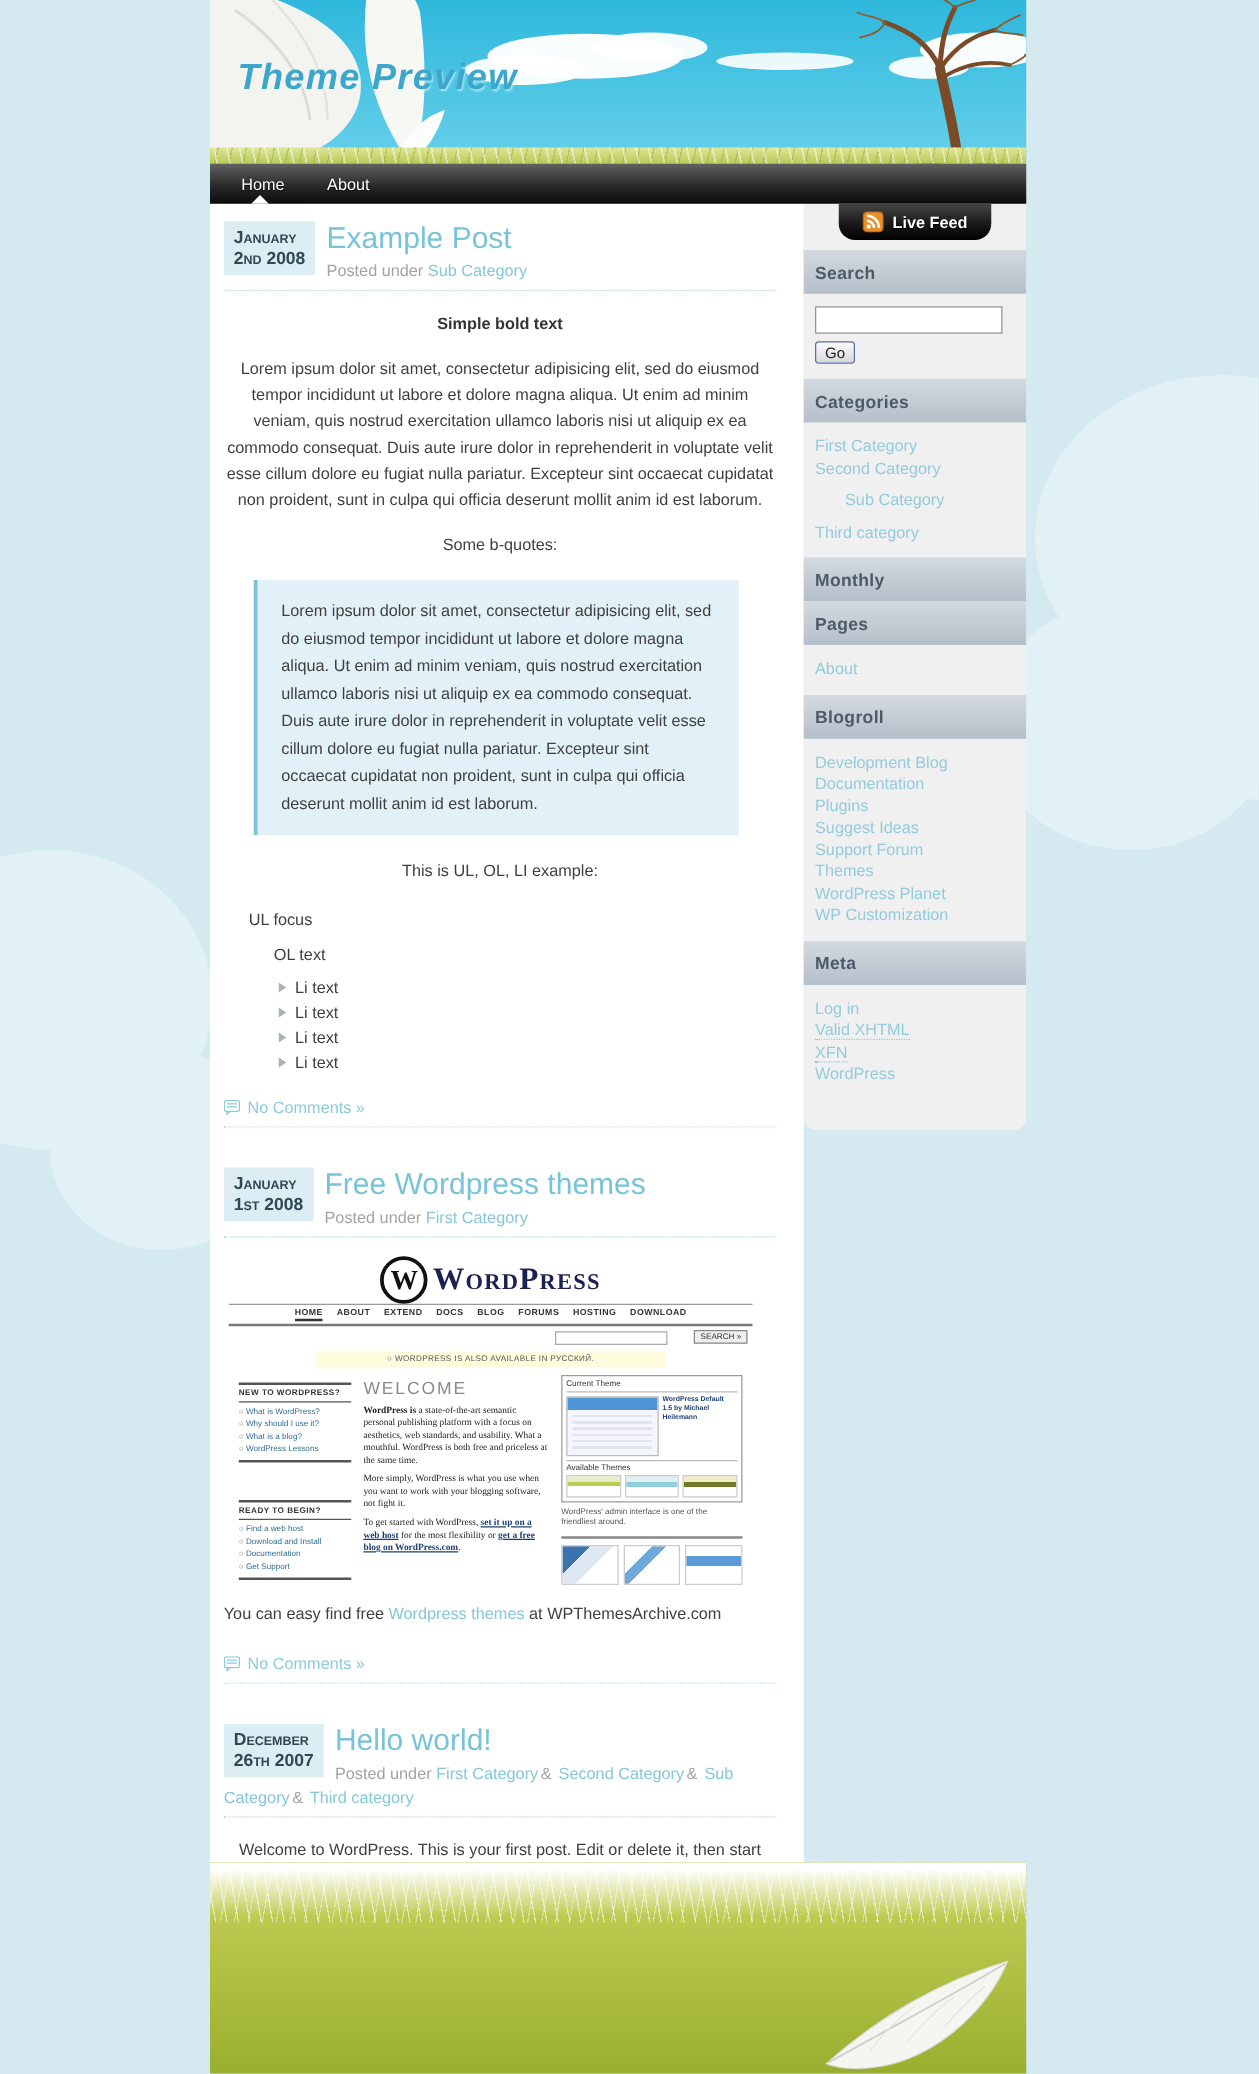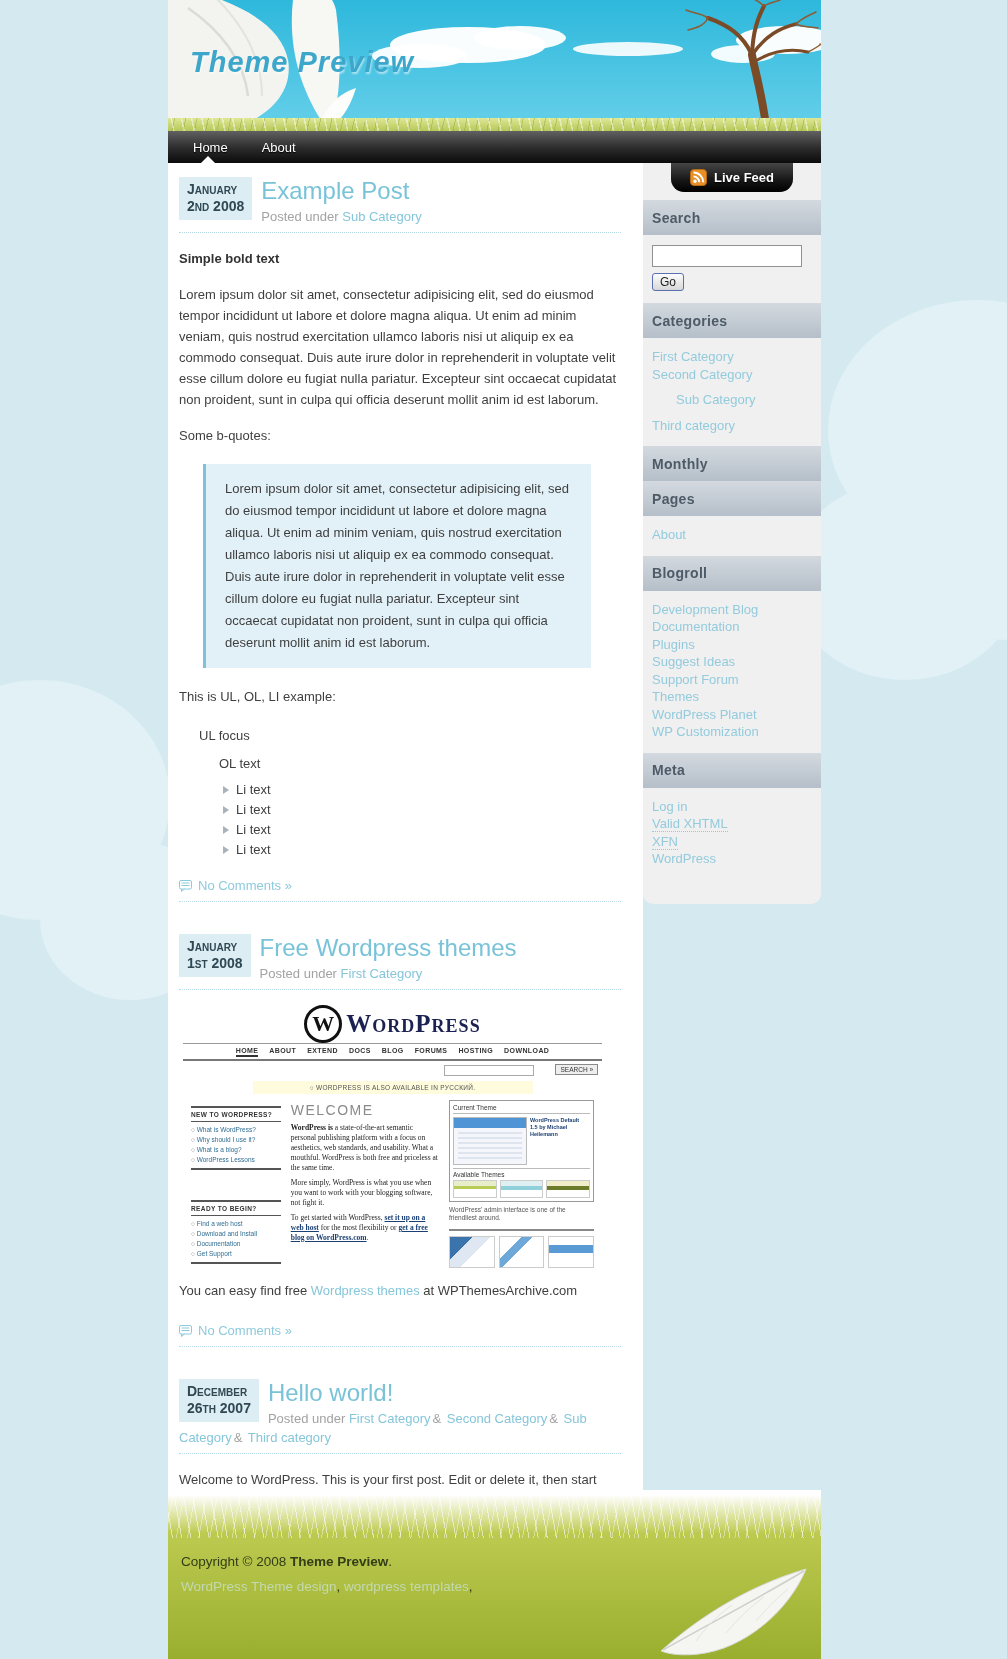--- a/index.html
+++ b/index.html
@@ -43,21 +43,21 @@
   
   .post-head{overflow:hidden;border-bottom:1px dotted #b5dbe7;padding:8px 0 6px;}
   .badge{float:left;background:#dcedf3;color:#2f4854;font-weight:bold;font-variant:small-caps;
     font-size:14px;line-height:17px;padding:4px 8px 5px;margin-right:9px;}
   .badge span{display:block;}
   .post-title{margin:0;font-size:24px;font-weight:400;color:#79c3d9;line-height:27px;}
   .post-meta{color:#a3a3a3;font-size:13px;margin-top:3px;line-height:19px;}
   a.cat{color:#85c6da;text-decoration:none;}
   .sep{color:#a3a3a3;margin:0 2px;}
   .post-body{font-size:13px;line-height:21px;}
-  .post-body p{margin:15px 0;}
+  .post-body p{margin:15px 0;text-align:center;}
   .b-head{font-weight:bold;color:#333;}
   .bquote{background:#e2f1f7;border-left:3px solid #7ec2d8;margin:18px 30px 18px 24px;
     padding:14px 19px;line-height:22px;}
   .ul1{margin:18px 0 0 20px;}
   .ol1{margin:7px 0 6px 40px;}
   .li-item{margin-left:44px;line-height:20px;display:flex;align-items:center;}
   .tri{width:0;height:0;border-top:4px solid transparent;border-bottom:4px solid transparent;
     border-left:6px solid #a9b2b8;display:inline-block;margin-right:7px;}
   .comments{border-bottom:1px dotted #bcdde9;padding:12px 0 8px;margin-top:6px;
     display:flex;align-items:center;gap:5px;}
@@ -440,24 +440,20 @@
             <li><a href="#">WordPress</a></li>
           </ul>
         </div>
 
       </div>
     </div>
   </div>
 
   <div class="footer">
     <div class="grass-fade"></div>
-    <div class="footer-text">
-      <div><span>Copyright © 2008 </span><b>Theme Preview</b><span>.</span></div>
-      <div class="line2"><a href="#">WordPress Theme design</a><span>, </span><a href="#">wordpress templates</a><span>,</span></div>
-    </div>
     <svg class="footer-feather" width="175" height="110" viewBox="0 0 175 110">
       <path d="M 15 98 C 55 62, 105 32, 160 16 C 148 46, 118 80, 78 95 C 56 103, 30 104, 15 98 Z" fill="#f5f5f2" stroke="#d9d9d4" stroke-width="1"></path>
       <path d="M 17 97 C 65 70, 118 42, 158 18" stroke="#cfcfca" stroke-width="1.5" fill="none"></path>
       <path d="M 50 88 C 60 74, 72 62, 86 52" stroke="#e4e4df" stroke-width="1" fill="none"></path>
       <path d="M 80 80 C 92 66, 104 54, 118 44" stroke="#e4e4df" stroke-width="1" fill="none"></path>
       <path d="M 110 68 C 120 56, 130 46, 142 36" stroke="#e4e4df" stroke-width="1" fill="none"></path>
     </svg>
   </div>
 
 </div>

